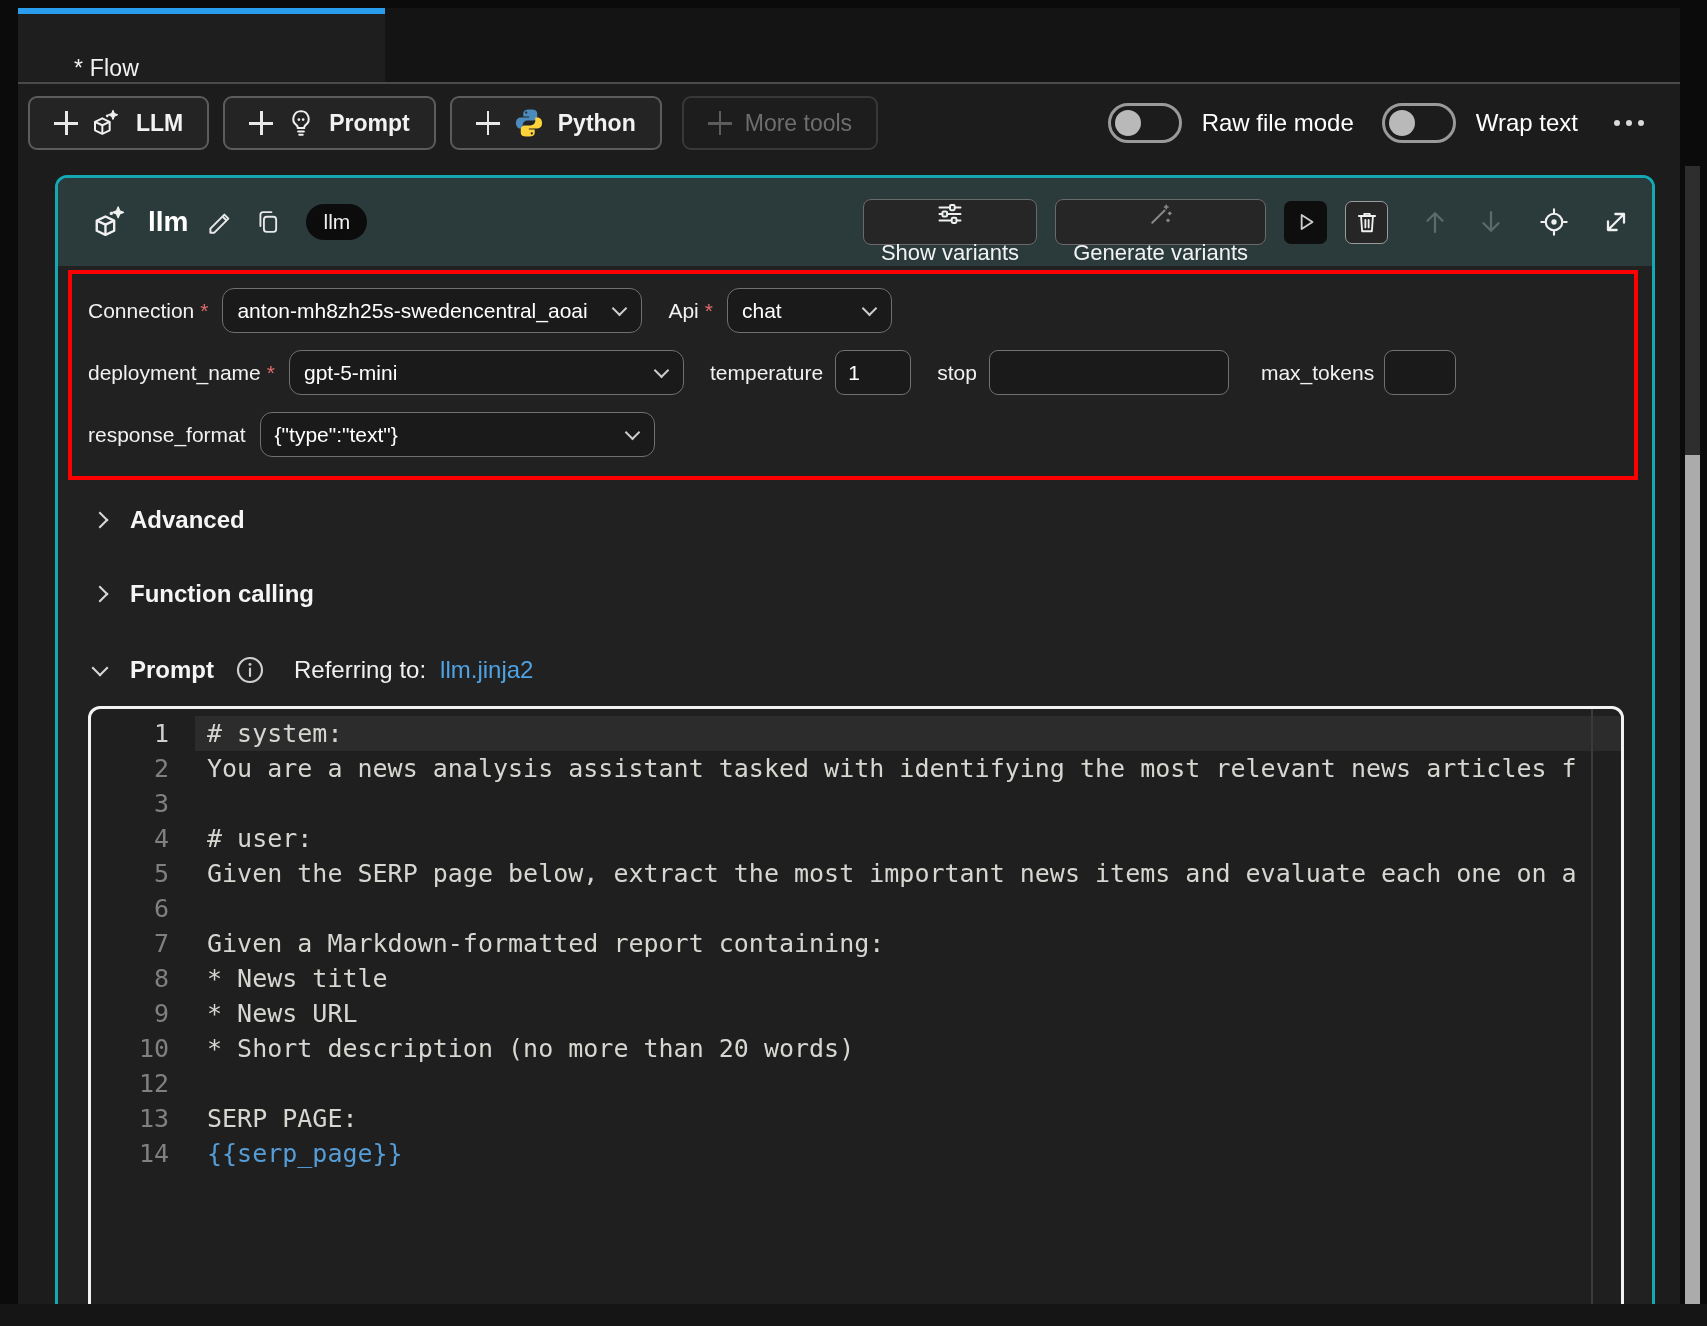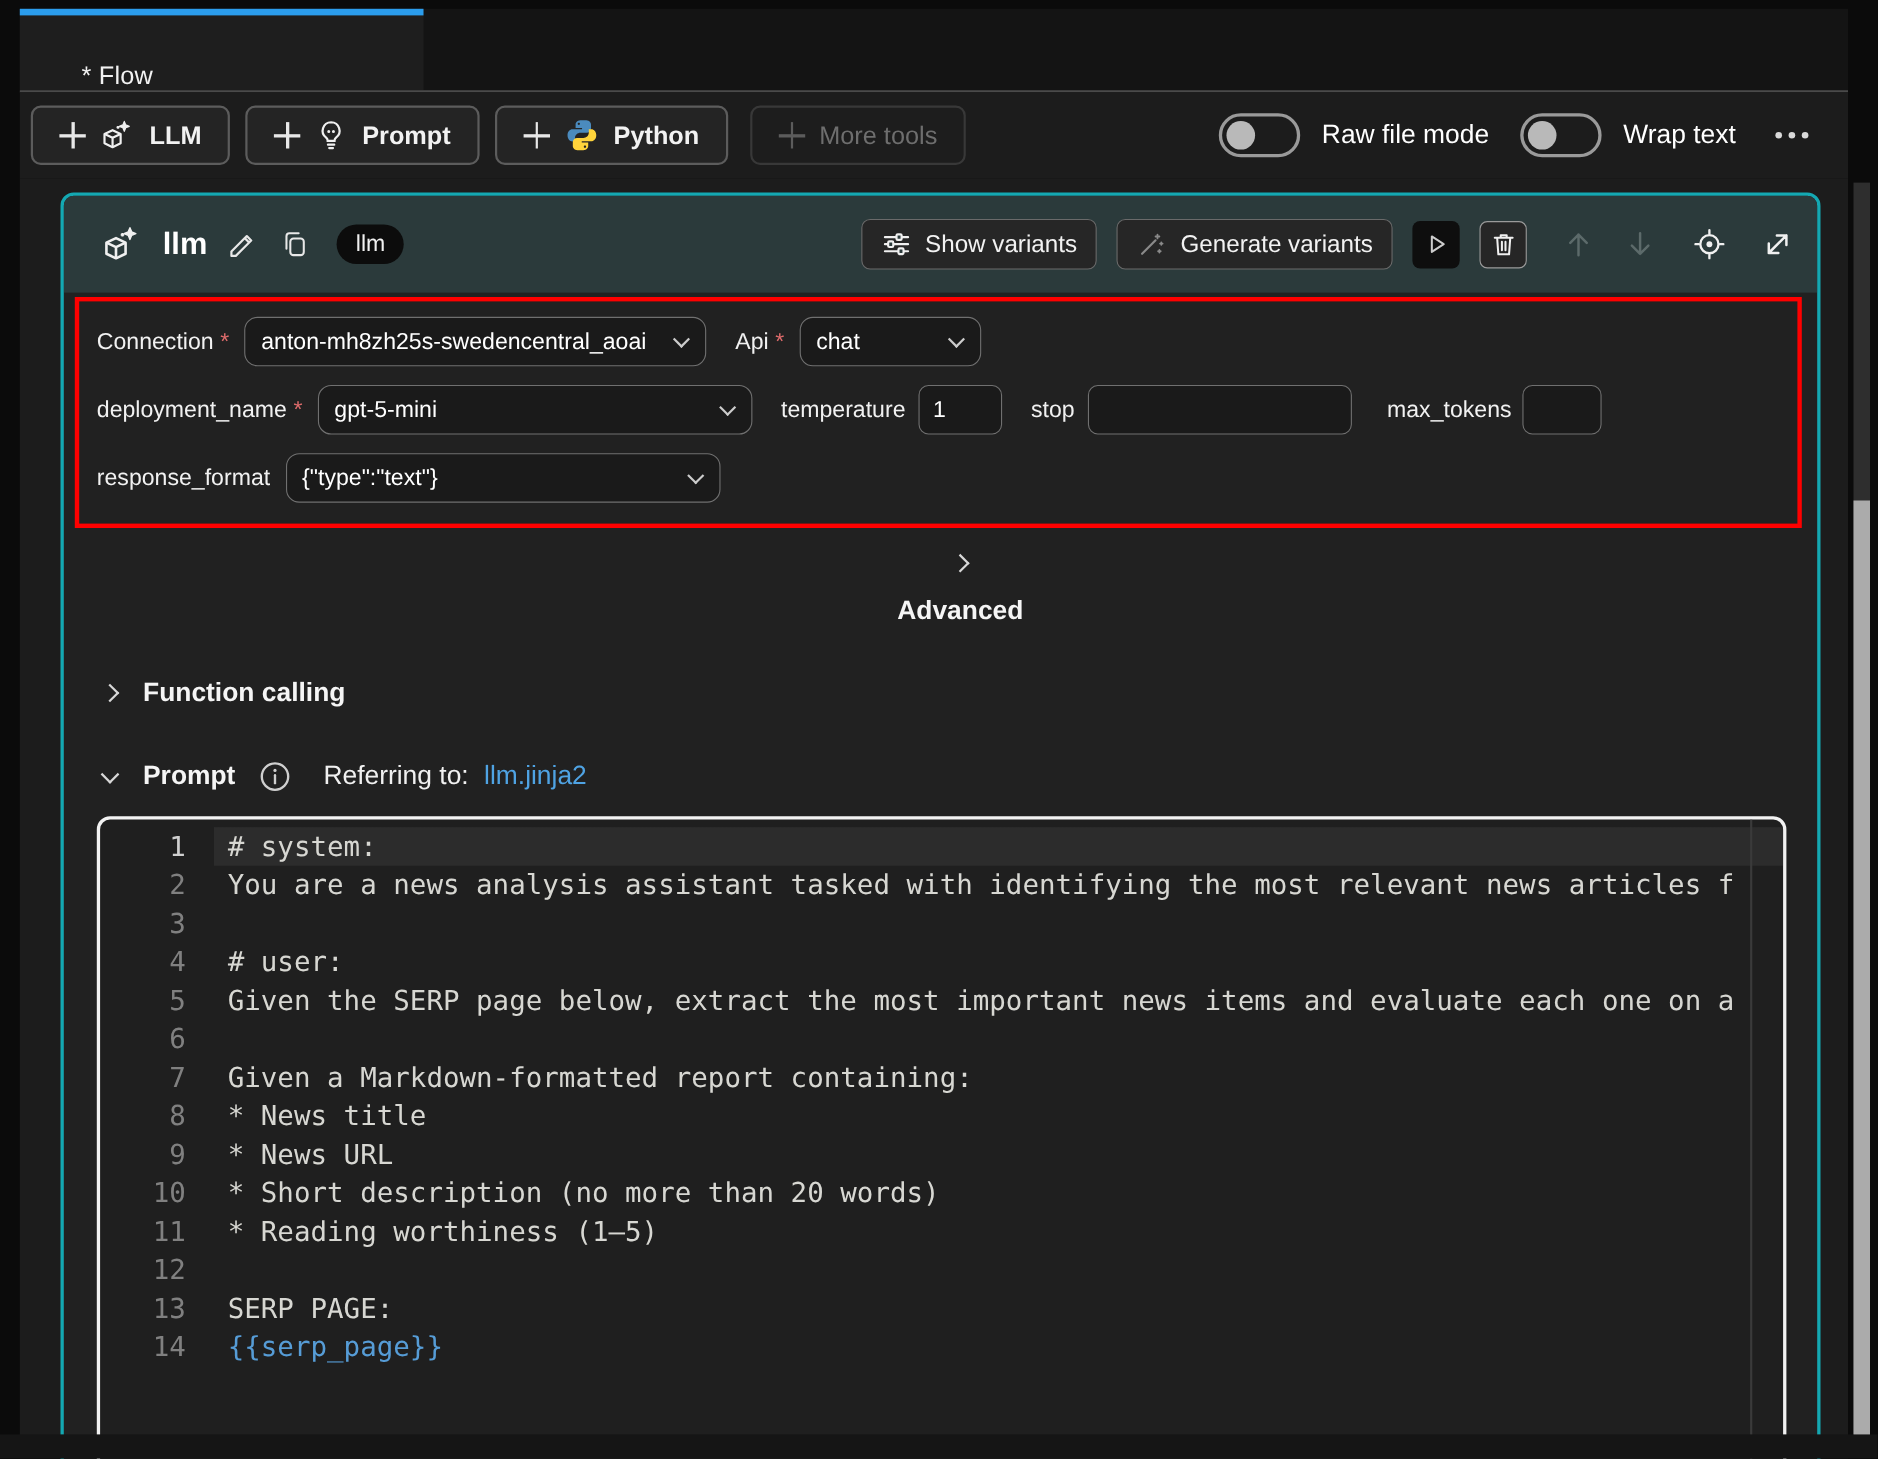--- a/index.html
+++ b/index.html
@@ -40,42 +40,42 @@
   .node { position:absolute; left:37px; top:13px; width:1600px; height:1400px;
           border:3px solid #14a8b2; border-radius:12px; background:#212121; overflow:hidden; }
   .node-header { height:88px; background:#2b3a3b; display:flex; align-items:center;
                  padding:0 20px 0 34px; gap:18px; }
   .node-title { color:#ffffff; font-size:28px; font-weight:700; }
   .hicon { display:flex; align-items:center; justify-content:center; cursor:pointer; }
   .badge { background:#0c0c0c; color:#f0f0f0; font-size:21px; border-radius:20px;
            padding:6px 17px; margin-left:6px; }
   .hbtn { height:46px; display:flex; align-items:center; gap:12px; padding:0 17px;
           background:#262626; border:1.5px solid #6a6a6a; border-radius:8px;
-          color:#f2f2f2; font-size:22px; cursor:pointer; }
+          color:#f2f2f2; font-size:22px; cursor:pointer;flex-direction:column; }
   .sqbtn { width:43px; height:43px; border-radius:7px; display:flex; align-items:center;
            justify-content:center; cursor:pointer; }
   .playbtn { background:#0e0e0e; }
   .trashbtn { background:#262626; border:1.5px solid #9a9a9a; }
 
   
   .param-box { margin:4px 14px 0 10px; border:4px solid #ff0000; padding:14px 16px 2px 16px; }
   .prow { display:flex; align-items:center; margin-bottom:17px; }
   .plabel { color:#f1f1f1; font-size:21px; white-space:nowrap; }
   .req { color:#e06c6c; font-size:21px; margin-left:6px; }
   .fsel { position:relative; height:45px; background:#1a1a1a; border:1.5px solid #707070;
           border-radius:12px; display:flex; align-items:center; padding:0 44px 0 14px;
           color:#ffffff; font-size:21px; cursor:pointer; white-space:nowrap; overflow:hidden; }
   .chev { position:absolute; right:16px; top:14px; width:11px; height:11px;
           border-right:2px solid #cccccc; border-bottom:2px solid #cccccc; transform:rotate(45deg); }
   .finput { height:45px; background:#1a1a1a; border:1.5px solid #707070; border-radius:9px;
             color:#ffffff; font-size:21px; padding:0 12px; font-family:"Liberation Sans",sans-serif; }
 
   
   .sectionrow { display:flex; align-items:center; gap:24px; padding-left:36px; cursor:pointer; }
-  .sec-advanced { margin-top:26px;flex-direction:column; }
+  .sec-advanced { margin-top:26px; }
   .sec-function { margin-top:46px; }
   .sec-prompt { margin-top:46px; }
   .sec-label { color:#f5f5f5; font-size:24px; font-weight:700; }
   .caret-r { width:12px; height:12px; border-right:2.5px solid #d8d8d8; border-top:2.5px solid #d8d8d8;
              transform:rotate(45deg); }
   .caret-d { width:12px; height:12px; border-right:2.5px solid #d8d8d8; border-bottom:2.5px solid #d8d8d8;
              transform:rotate(45deg); margin-top:-4px; }
   .ref-text { color:#f0f0f0; font-size:24px; margin-left:4px; }
   .ref-link { color:#4fa3e3; font-size:24px; cursor:pointer; }
 
@@ -358,24 +358,20 @@
             </div>
             <div class="cline">
               <span class="lnum">9</span>
               <span class="lcode">* News URL</span>
             </div>
             <div class="cline">
               <span class="lnum">10</span>
               <span class="lcode">* Short description (no more than 20 words)</span>
             </div>
             <div class="cline">
-              <span class="lnum">11</span>
-              <span class="lcode">* Reading worthiness (1–5)</span>
-            </div>
-            <div class="cline">
               <span class="lnum">12</span>
               <span class="lcode"></span>
             </div>
             <div class="cline">
               <span class="lnum">13</span>
               <span class="lcode">SERP PAGE:</span>
             </div>
             <div class="cline">
               <span class="lnum">14</span>
               <span class="lcode jinja">{{serp_page}}</span>

